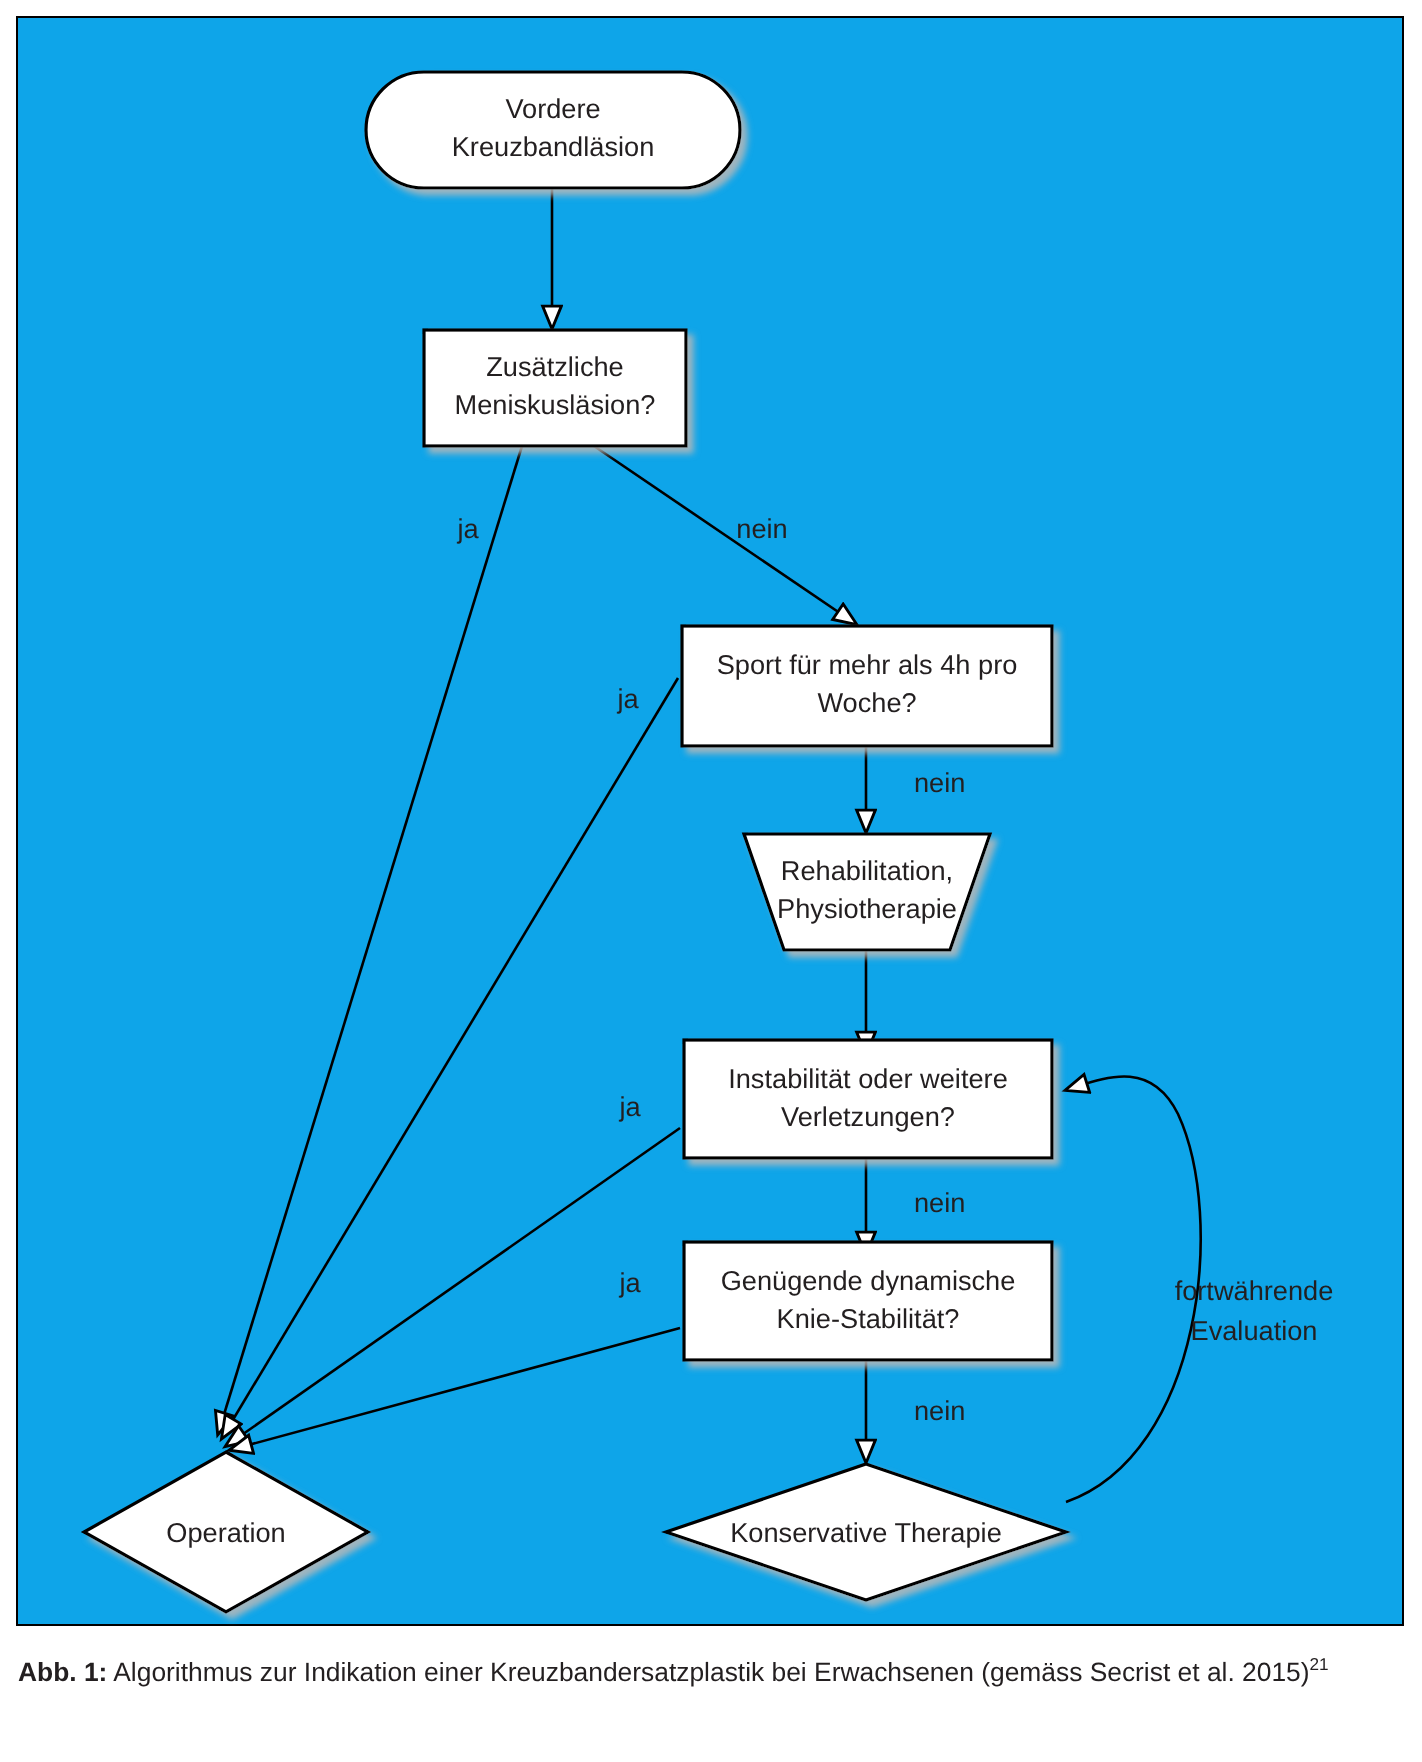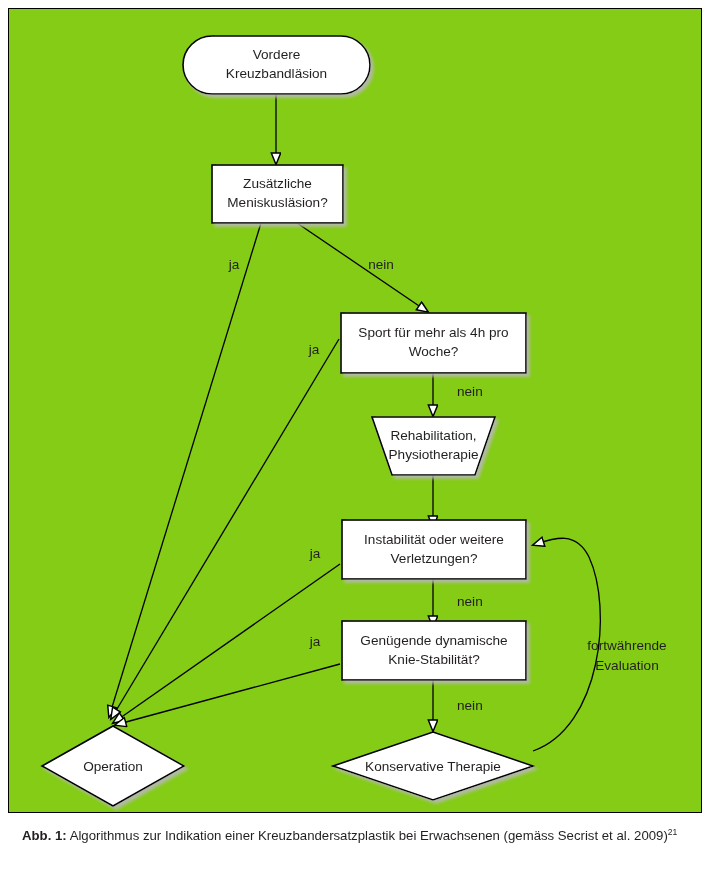--- a/index.html
+++ b/index.html
@@ -22,41 +22,40 @@
   }
   
   #figure-frame {
     position: absolute;
     left: 8px;
     top: 8px;
     width: 694px;
     height: 805px;
     border: 1.5px solid #000000;
     box-sizing: border-box;
-    background: #84cc16;
+    background: #0ea5e9;
   }
   #flow-svg {
     position: absolute;
     left: 0;
     top: 0;
   }
   
   #caption {
     position: absolute;
     left: 9px;
     top: 826px;
     width: 690px;
     font-size: 13.2px;
     line-height: 1.55;
     color: #231f20;
     font-family: "Liberation Sans", sans-serif;
   }
   #caption .cap-label {
     font-weight: bold;
-    margin-left: 13px;
   }
   #caption .cap-sup {
     font-size: 8.6px;
     vertical-align: super;
     text-align: right;
   }
   .node-text {
     font-family: "Liberation Sans", sans-serif;
     font-size: 13.6px;
     fill: #231f20;
@@ -183,15 +182,15 @@
 
         <text class="edge-label" x="448" y="701" text-anchor="start">nein</text>
 
         <text class="edge-label" x="618" y="641" text-anchor="middle">fortwährende</text>
         <text class="edge-label" x="618" y="661" text-anchor="middle">Evaluation</text>
       </g>
 
     </svg>
   </div>
 
-  <div id="caption"><span class="cap-label">Abb. 1:</span><span> Algorithmus zur Indikation einer Kreuzbandersatzplastik bei Erwachsenen (gemäss Secrist et al. 2009)</span><span class="cap-sup">21</span></div>
+  <div id="caption"><span class="cap-label">Abb. 1:</span><span> Algorithmus zur Indikation einer Kreuzbandersatzplastik bei Erwachsenen (gemäss Secrist et al. 2015)</span><span class="cap-sup">21</span></div>
 
 </div>
 
 </body></html>

